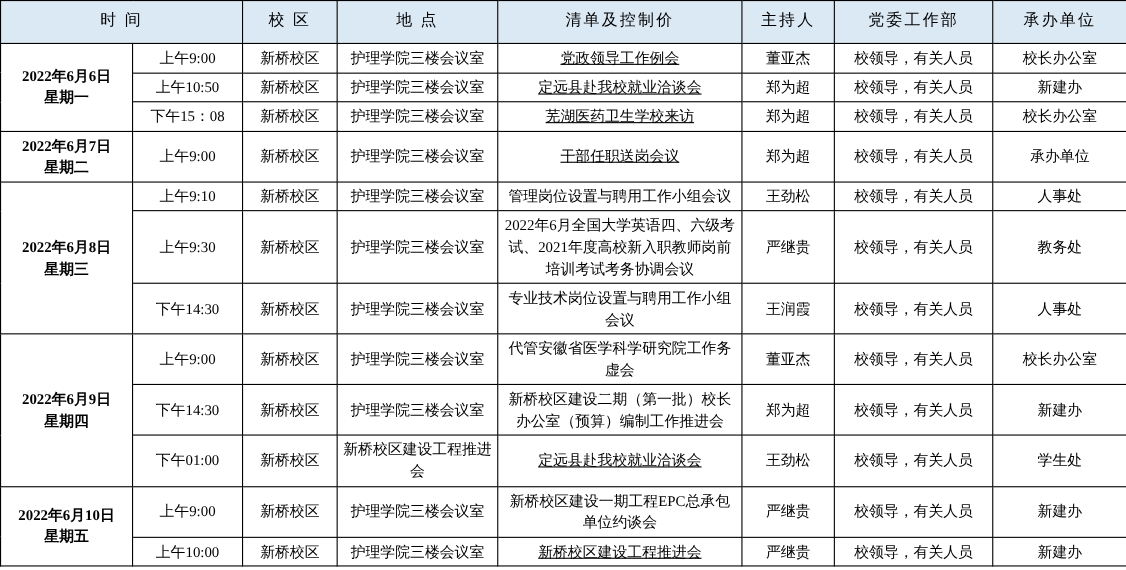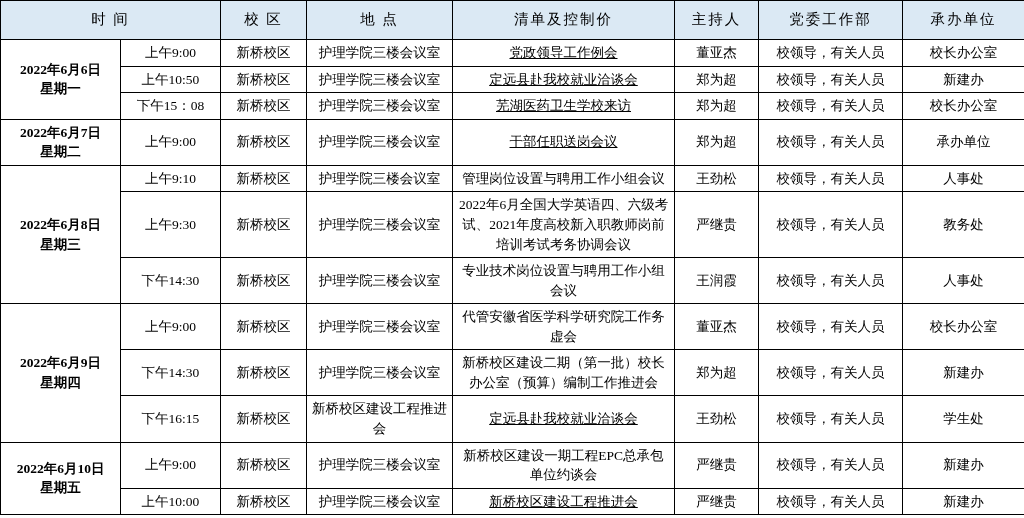--- a/index.html
+++ b/index.html
@@ -178,21 +178,21 @@
       <tr>
         <td>下午14:30</td>
         <td>新桥校区</td>
         <td>护理学院三楼会议室</td>
         <td class="content-cell">新桥校区建设二期（第一批）校长办公室（预算）编制工作推进会</td>
         <td>郑为超</td>
         <td>校领导，有关人员</td>
         <td>新建办</td>
       </tr>
       <tr>
-        <td>下午16:15</td>
+        <td>下午01:00</td>
         <td>新桥校区</td>
         <td>新桥校区建设工程推进会</td>
         <td class="content-cell center">定远县赴我校就业洽谈会</td>
         <td>王劲松</td>
         <td>校领导，有关人员</td>
         <td>学生处</td>
       </tr>
       <tr>
         <td class="date-cell" rowspan="2">
           <span class="two-line">2022年6月10日</span>

